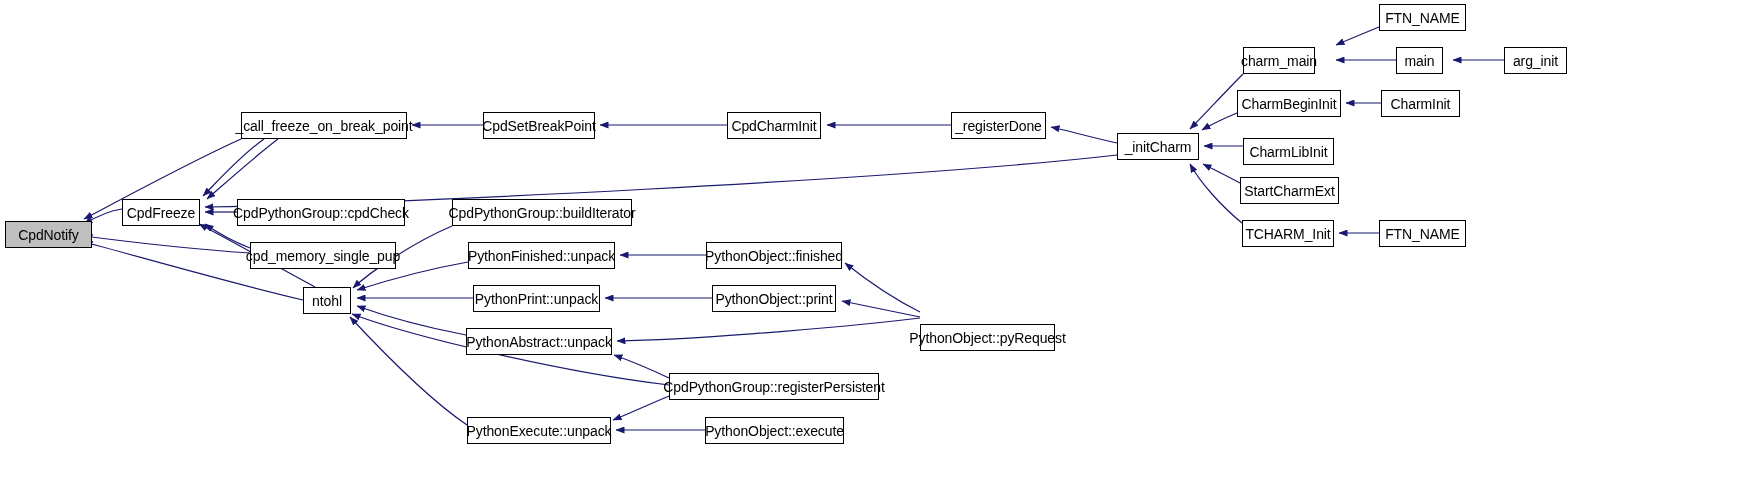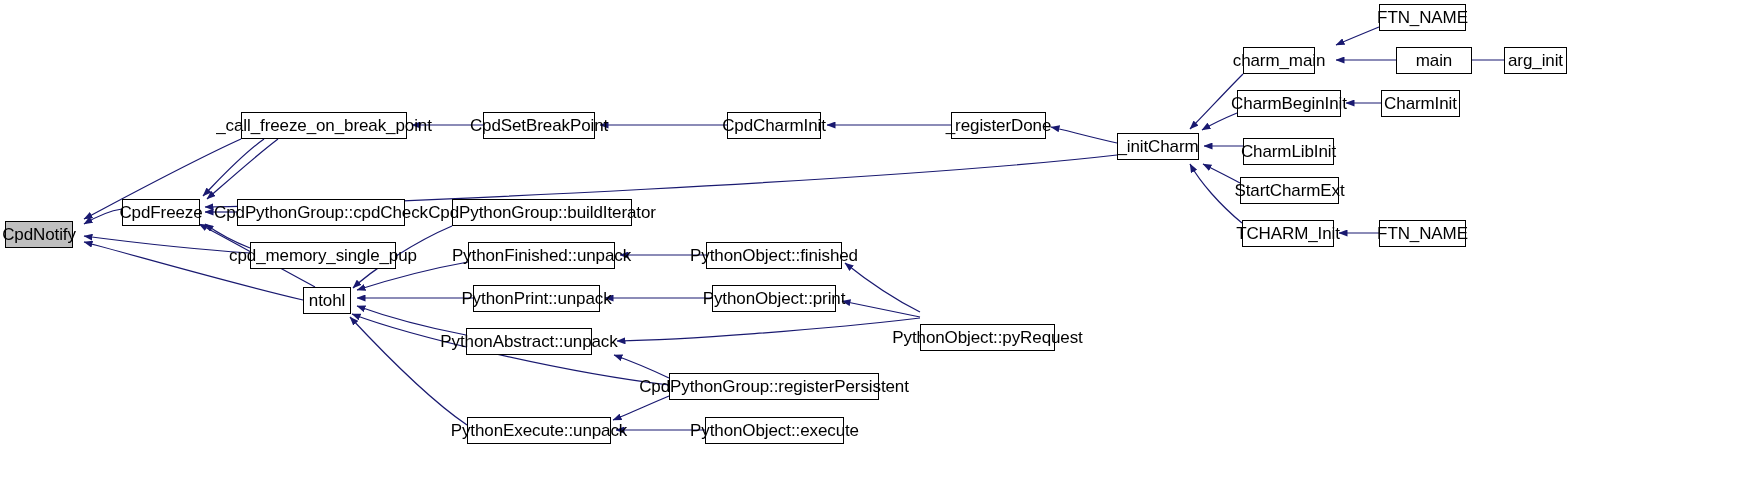--- a/index.html
+++ b/index.html
@@ -23,21 +23,21 @@
     width: 1749px;
     height: 495px;
     pointer-events: none;
   }
   .node {
     position: absolute;
     box-sizing: border-box;
     border: 1px solid #000000;
     background: #ffffff;
     color: #000000;
-    font-size: 17px;
+    font-size: 14px;
     line-height: 1;
     display: flex;
     align-items: center;
     justify-content: center;
     white-space: nowrap;
     letter-spacing: -0.1px;
     z-index: 2;
   }
   .node.current {
     background: #bfbfbf;
@@ -88,44 +88,44 @@
         <path d="M 1240,183 C 1227,176 1213,169 1203,164" fill="none" stroke="#191970" stroke-width="1.2" marker-end="url(#arrowhead)"></path>
         <path d="M 1242,223 C 1220,205 1200,182 1190,164" fill="none" stroke="#191970" stroke-width="1.2" marker-end="url(#arrowhead)"></path>
         <path d="M 1379,27 C 1362,34 1345,41 1336,45" fill="none" stroke="#191970" stroke-width="1.2" marker-end="url(#arrowhead)"></path>
         <path d="M 1396,60 L 1336,60" fill="none" stroke="#191970" stroke-width="1.2" marker-end="url(#arrowhead)"></path>
         <path d="M 1381,103 L 1346,103" fill="none" stroke="#191970" stroke-width="1.2" marker-end="url(#arrowhead)"></path>
         <path d="M 1504,60 L 1453,60" fill="none" stroke="#191970" stroke-width="1.2" marker-end="url(#arrowhead)"></path>
         <path d="M 1379,233 L 1339,233" fill="none" stroke="#191970" stroke-width="1.2" marker-end="url(#arrowhead)"></path>
       </g>
   </svg>
   <div id="node-layer">
-      <div class="node current" style="left: 5px; top: 221px; width: 68px; height: 27px; background: rgb(191, 191, 191);">CpdNotify</div>
+      <div class="node current" style="left: 5px; top: 221px; width: 87px; height: 27px; background: rgb(191, 191, 191);">CpdNotify</div>
       <div class="node" style="left: 122px; top: 199px; width: 78px; height: 27px;">CpdFreeze</div>
       <div class="node" style="left: 241px; top: 112px; width: 166px; height: 27px;">_call_freeze_on_break_point</div>
       <div class="node" style="left: 237px; top: 199px; width: 168px; height: 27px;">CpdPythonGroup::cpdCheck</div>
       <div class="node" style="left: 250px; top: 242px; width: 146px; height: 27px;">cpd_memory_single_pup</div>
       <div class="node" style="left: 303px; top: 287px; width: 48px; height: 27px;">ntohl</div>
       <div class="node" style="left: 483px; top: 112px; width: 112px; height: 27px;">CpdSetBreakPoint</div>
       <div class="node" style="left: 452px; top: 199px; width: 180px; height: 27px;">CpdPythonGroup::buildIterator</div>
       <div class="node" style="left: 468px; top: 242px; width: 147px; height: 27px;">PythonFinished::unpack</div>
       <div class="node" style="left: 473px; top: 285px; width: 127px; height: 27px;">PythonPrint::unpack</div>
-      <div class="node" style="left: 466px; top: 328px; width: 126px; height: 27px;">PythonAbstract::unpack</div>
+      <div class="node" style="left: 466px; top: 328px; width: 146px; height: 27px;">PythonAbstract::unpack</div>
       <div class="node" style="left: 467px; top: 417px; width: 144px; height: 27px;">PythonExecute::unpack</div>
       <div class="node" style="left: 727px; top: 112px; width: 94px; height: 27px;">CpdCharmInit</div>
       <div class="node" style="left: 706px; top: 242px; width: 136px; height: 27px;">PythonObject::finished</div>
       <div class="node" style="left: 712px; top: 285px; width: 124px; height: 27px;">PythonObject::print</div>
       <div class="node" style="left: 669px; top: 373px; width: 210px; height: 27px;">CpdPythonGroup::registerPersistent</div>
       <div class="node" style="left: 705px; top: 417px; width: 139px; height: 27px;">PythonObject::execute</div>
       <div class="node" style="left: 951px; top: 112px; width: 95px; height: 27px;">_registerDone</div>
       <div class="node" style="left: 920px; top: 324px; width: 135px; height: 27px; text-align: right;">PythonObject::pyRequest</div>
       <div class="node" style="left: 1117px; top: 133px; width: 82px; height: 27px;">_initCharm</div>
       <div class="node" style="left: 1243px; top: 47px; width: 72px; height: 27px;">charm_main</div>
       <div class="node" style="left: 1237px; top: 90px; width: 104px; height: 27px;">CharmBeginInit</div>
       <div class="node" style="left: 1243px; top: 138px; width: 91px; height: 27px;">CharmLibInit</div>
       <div class="node" style="left: 1240px; top: 177px; width: 99px; height: 27px;">StartCharmExt</div>
       <div class="node" style="left: 1242px; top: 220px; width: 92px; height: 27px;">TCHARM_Init</div>
       <div class="node" style="left: 1379px; top: 4px; width: 87px; height: 27px;">FTN_NAME</div>
-      <div class="node" style="left: 1396px; top: 47px; width: 76px; height: 27px;">main</div>
+      <div class="node" style="left: 1396px; top: 47px; width: 47px; height: 27px;">main</div>
       <div class="node" style="left: 1381px; top: 90px; width: 79px; height: 27px;">CharmInit</div>
       <div class="node" style="left: 1379px; top: 220px; width: 87px; height: 27px;">FTN_NAME</div>
       <div class="node" style="left: 1504px; top: 47px; width: 63px; height: 27px;">arg_init</div>
     </div>
 </div>
 
 </body></html>

